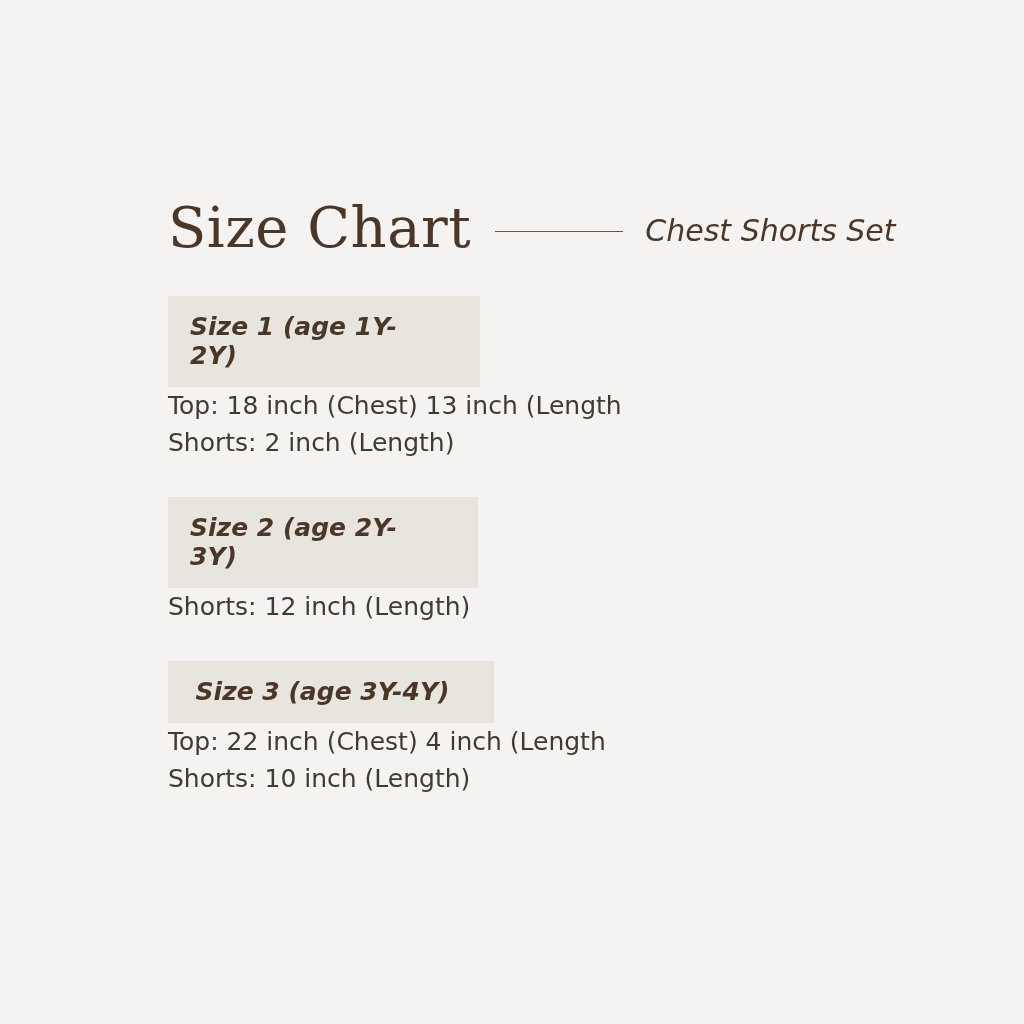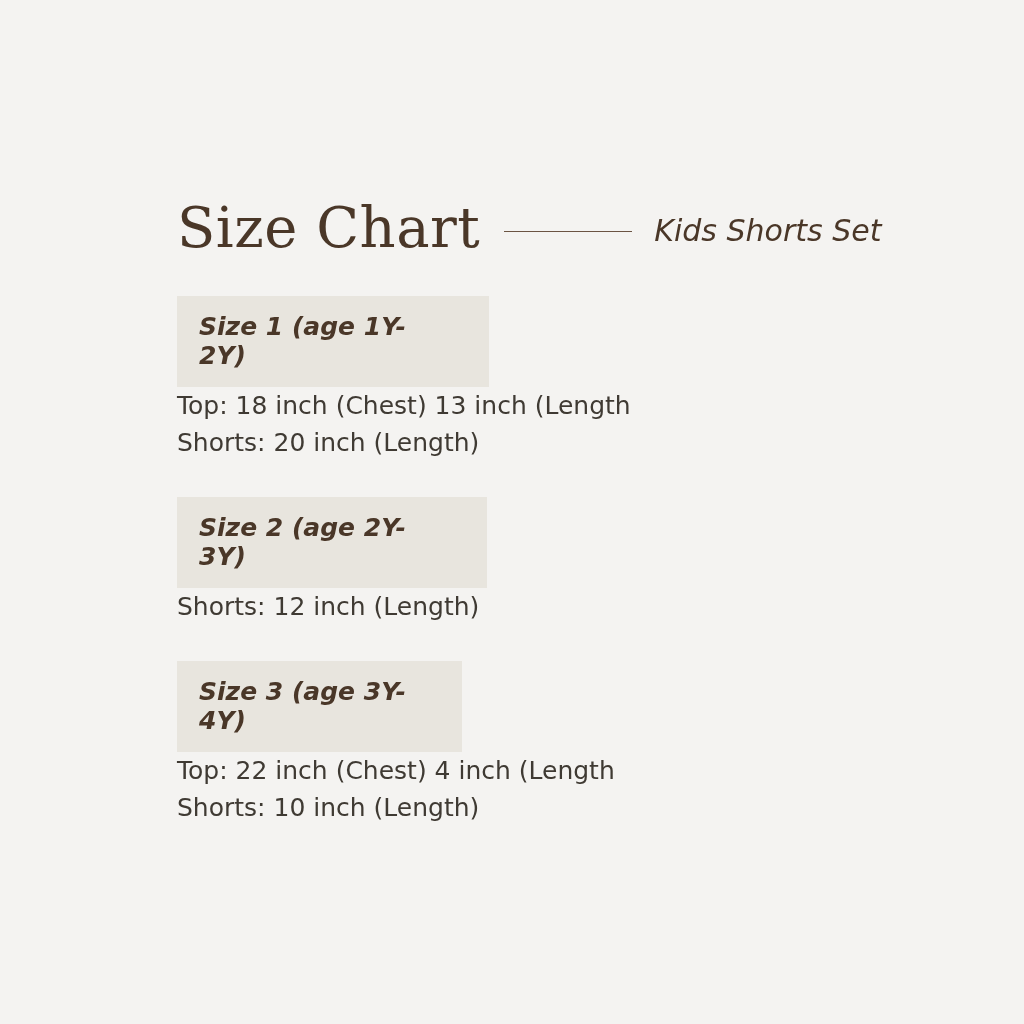--- a/index.html
+++ b/index.html
@@ -14,21 +14,21 @@
     overflow: hidden;
   }
   .page {
     position: relative;
     width: 1024px;
     height: 1024px;
     box-sizing: border-box;
   }
   .content {
     position: absolute;
-    left: 177px;
+    left: 168px;
     top: 196px;
     width: 790px;
   }
   
   .header {
     display: flex;
     align-items: center;
     gap: 0;
     height: 64px;
   }
@@ -72,49 +72,49 @@
     font-family: "DejaVu Sans", "Liberation Sans", sans-serif;
     font-size: 25px;
     font-weight: bold;
     font-style: italic;
     padding: 16px 39px 17px 22px;
     min-width: 270px;
     box-sizing: border-box;
   }
   .size-label.w1 { width: 312px; }
   .size-label.w2 { width: 310px; }
-  .size-label.w3 { width: 285px; }
+  .size-label.w3 { width: 326px; text-align: center; }
 
   .measure-lines {
     margin-top: 0;
     color: #3f3a33;
     font-family: "DejaVu Sans", "Liberation Sans", sans-serif;
     font-size: 25px;
     line-height: 37px;
     font-weight: 400;
   }
   .measure-lines div { white-space: nowrap; }
 </style>
 </head>
 <body>
 
 <div class="page">
   <div class="content">
 
     <div class="header">
       <div class="title">Size Chart</div>
       <div class="rule"></div>
-      <div class="subtitle">Kids Shorts Set</div>
+      <div class="subtitle">Chest Shorts Set</div>
     </div>
 
     <div class="size-block">
       <div class="size-label w1">Size 1 (age 1Y-2Y)</div>
       <div class="measure-lines">
         <div>Top: 18 inch (Chest)  13 inch (Length</div>
-        <div>Shorts: 20 inch (Length)</div>
+        <div>Shorts: 2 inch (Length)</div>
       </div>
     </div>
 
     <div class="size-block">
       <div class="size-label w2">Size 2 (age 2Y-3Y)</div>
       <div class="measure-lines">
         <div>Shorts: 12 inch (Length)</div>
       </div>
     </div>
 

